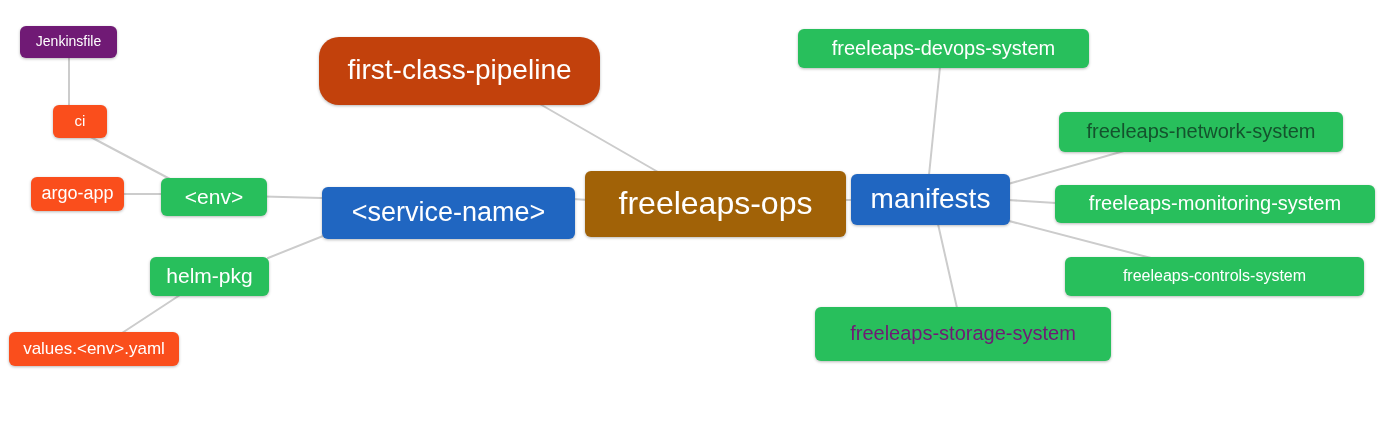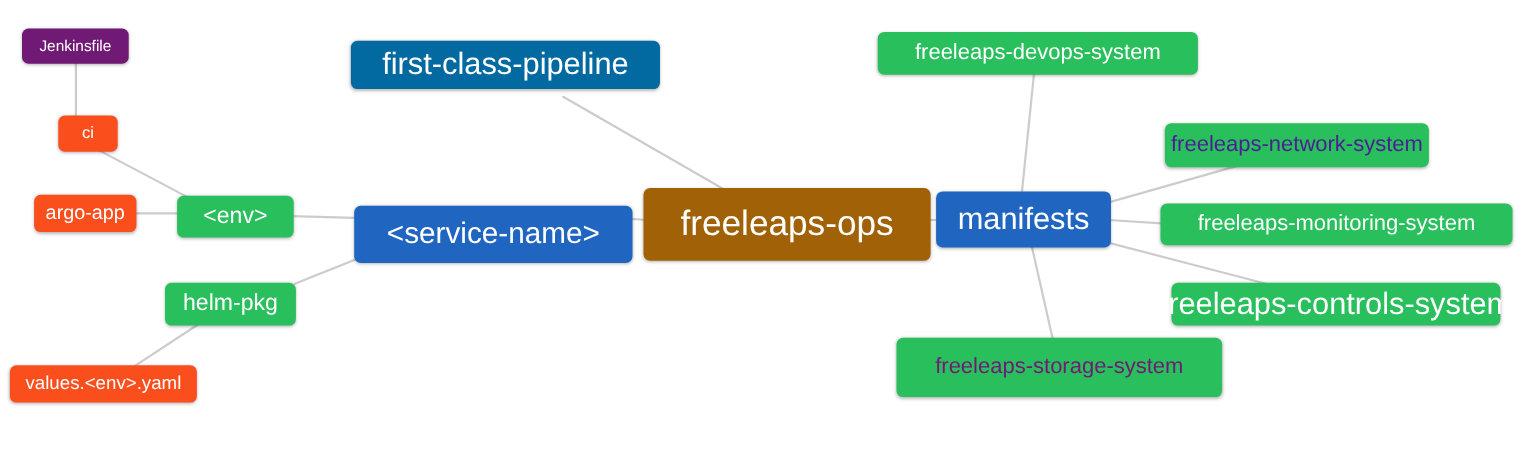--- a/index.html
+++ b/index.html
@@ -73,41 +73,41 @@
       </div>
       <div class="node" style="left: 161px; top: 178px; width: 106px; height: 38px; background: rgb(40, 191, 92); color: rgb(255, 255, 255); font-size: 21px;">
         <span>&lt;env&gt;</span>
       </div>
       <div class="node" style="left: 150px; top: 257px; width: 119px; height: 39px; background: rgb(40, 191, 92); color: rgb(255, 255, 255); font-size: 21px;">
         <span>helm-pkg</span>
       </div>
       <div class="node" style="left: 9px; top: 332px; width: 170px; height: 34px; background: rgb(250, 78, 28); color: rgb(255, 255, 255); font-size: 17px;">
         <span>values.&lt;env&gt;.yaml</span>
       </div>
-      <div class="node" style="left: 319px; top: 37px; width: 281px; height: 44px; background: #0369a1; color: rgb(255, 255, 255); font-size: 28px;">
+      <div class="node" style="left: 319px; top: 37px; width: 281px; height: 68px; background: #c2410c; color: rgb(255, 255, 255); font-size: 28px; border-radius: 20px;">
         <span>first-class-pipeline</span>
       </div>
       <div class="node" style="left: 322px; top: 171px; width: 253px; height: 52px; background: rgb(32, 102, 193); color: rgb(255, 255, 255); font-size: 27px; margin-top: 16px;">
         <span>&lt;service-name&gt;</span>
       </div>
       <div class="node" style="left: 585px; top: 171px; width: 261px; height: 66px; background: #a16207; color: rgb(255, 255, 255); font-size: 32px;">
         <span>freeleaps-ops</span>
       </div>
       <div class="node" style="left: 851px; top: 174px; width: 159px; height: 51px; background: rgb(32, 102, 193); color: rgb(255, 255, 255); font-size: 28px; text-align: right;">
         <span>manifests</span>
       </div>
       <div class="node" style="left: 798px; top: 29px; width: 291px; height: 39px; background: rgb(40, 191, 92); color: rgb(255, 255, 255); font-size: 20px;">
         <span>freeleaps-devops-system</span>
       </div>
-      <div class="node" style="left: 1059px; top: 112px; width: 240px; height: 40px; background: rgb(40, 191, 92); color: #4c1d95; font-size: 20px;">
+      <div class="node" style="left: 1059px; top: 112px; width: 284px; height: 40px; background: rgb(40, 191, 92); color: #14532d; font-size: 20px;">
         <span>freeleaps-network-system</span>
       </div>
       <div class="node" style="left: 1055px; top: 185px; width: 320px; height: 38px; background: rgb(40, 191, 92); color: rgb(255, 255, 255); font-size: 20px;">
         <span>freeleaps-monitoring-system</span>
       </div>
-      <div class="node" style="left: 1065px; top: 257px; width: 299px; height: 39px; background: rgb(40, 191, 92); color: rgb(255, 255, 255); font-size: 28px;">
+      <div class="node" style="left: 1065px; top: 257px; width: 299px; height: 39px; background: rgb(40, 191, 92); color: rgb(255, 255, 255); font-size: 16px;">
         <span>freeleaps-controls-system</span>
       </div>
       <div class="node" style="left: 815px; top: 307px; width: 296px; height: 54px; background: rgb(40, 191, 92); color: #701a75; font-size: 20px;">
         <span>freeleaps-storage-system</span>
       </div>
     </div>
 </div>
 
 </body></html>

